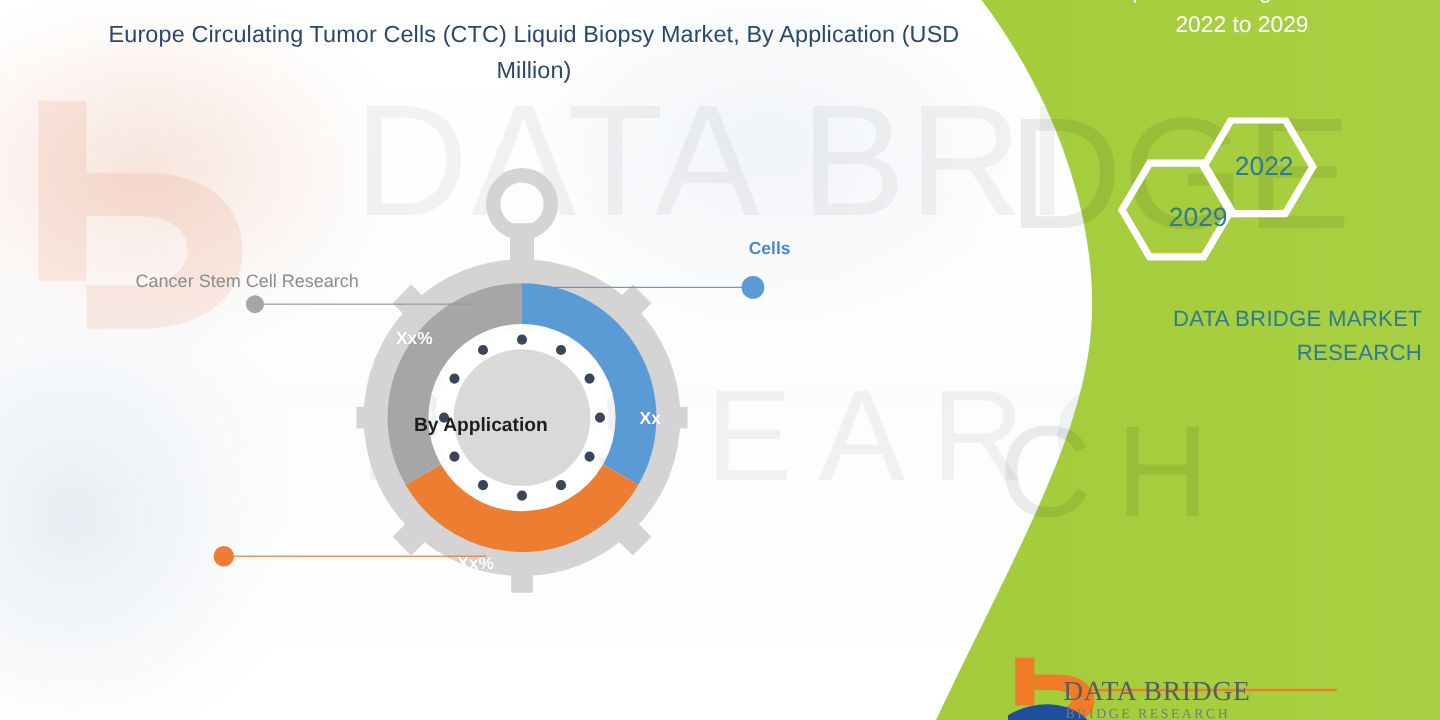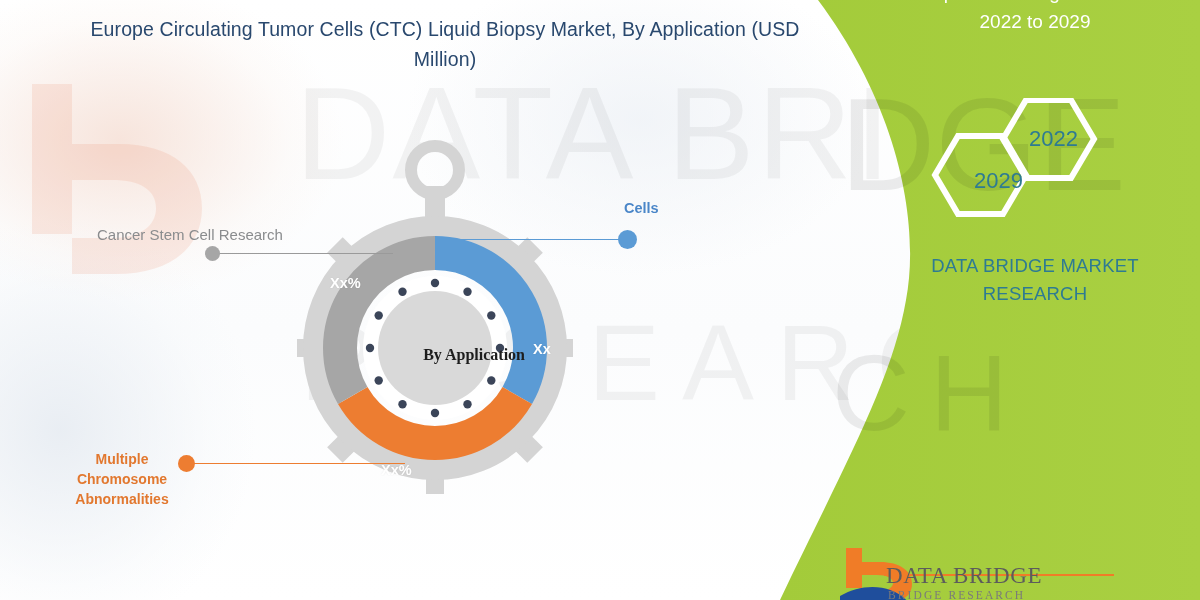--- a/index.html
+++ b/index.html
@@ -63,21 +63,21 @@
   
   .rp-title {
     position:absolute; left:880px; top:-22px; width:310px;
     text-align:center;
     color:#ffffff;
     font-size:19px;
     line-height:29px;
   }
   .rp-brand {
     position:absolute; left:885px; top:252px; width:300px;
-    text-align:center;
+    text-align:right;
     color:#2e7b92;
     font-size:18.5px;
     line-height:28px;
     letter-spacing:0.2px;
   }
   .hexwrap { position:absolute; left:925px; top:98px; width:180px; height:120px; }
   .hex-label {
     position:absolute;
     color:#2e7b92;
     font-size:22px;
@@ -94,27 +94,27 @@
     color:#ffffff;
     font-weight:bold;
     font-size:14.5px;
     text-shadow:0 0 2px rgba(0,0,0,0.08);
   }
   .sl-grey   { left:330px; top:275px; }
   .sl-blue   { left:533px; top:341px; }
   .sl-orange { left:381px; top:462px; }
   .center-label {
     position:absolute; left:345px; top:346px; width:180px;
-    text-align:right;
-    font-size:16px; font-weight:bold; color:#1d1d1d;font-family:Liberation Serif, serif;
+    text-align:left;
+    font-size:16px; font-weight:bold; color:#1d1d1d;
   }
   .co-text { position:absolute; white-space:nowrap; }
 
   .co-grey-text {
-    left:97px; top:226px;
+    left:113px; top:226px;
     font-size:15px; color:#8a8c8e; font-weight:400;
   }
   .co-blue-text {
     left:624px; top:200px;
     font-size:14.5px; color:#4a86c8; font-weight:bold;
   }
   .co-orange-text {
     left:62px; top:449px; width:120px;
     text-align:center; white-space:normal;
     font-size:14px; color:#e2782f; font-weight:bold; line-height:20px;
@@ -252,25 +252,20 @@
   <div class="leader leader-grey"></div>
   <div class="dot dot-grey"></div>
   <div class="co-text co-grey-text">Cancer  Stem Cell Research</div>
 
   <div class="leader leader-blue"></div>
   <div class="dot dot-blue"></div>
   <div class="co-text co-blue-text">Cells</div>
 
   <div class="leader leader-orange"></div>
   <div class="dot dot-orange"></div>
-  <div class="co-text co-orange-text">
-    <div>Multiple</div>
-    <div>Chromosome</div>
-    <div>Abnormalities</div>
-  </div>
 
   <svg class="logo" viewBox="0 0 330 56">
     <path d="M8 0 h16 v40 h-16 z" fill="#f07c27"></path>
     <path d="M24 14 h18 c20 0 32 9 32 22 0 13 -12 20 -33 20 h-17 v-13 h15 c10 0 16 -3 16 -8 0 -5 -6 -8 -16 -8 h-15 z" fill="#f07c27"></path>
     <path d="M2 48 C 26 34, 56 36, 72 56 L 2 56 Z" fill="#1f4e9c"></path>
     <rect x="46" y="26" width="230" height="2" fill="#f07c27"></rect>
   </svg>
   <div class="logo-txt1">DATA BRIDGE</div>
   <div class="logo-txt2">BRIDGE RESEARCH</div>
 

